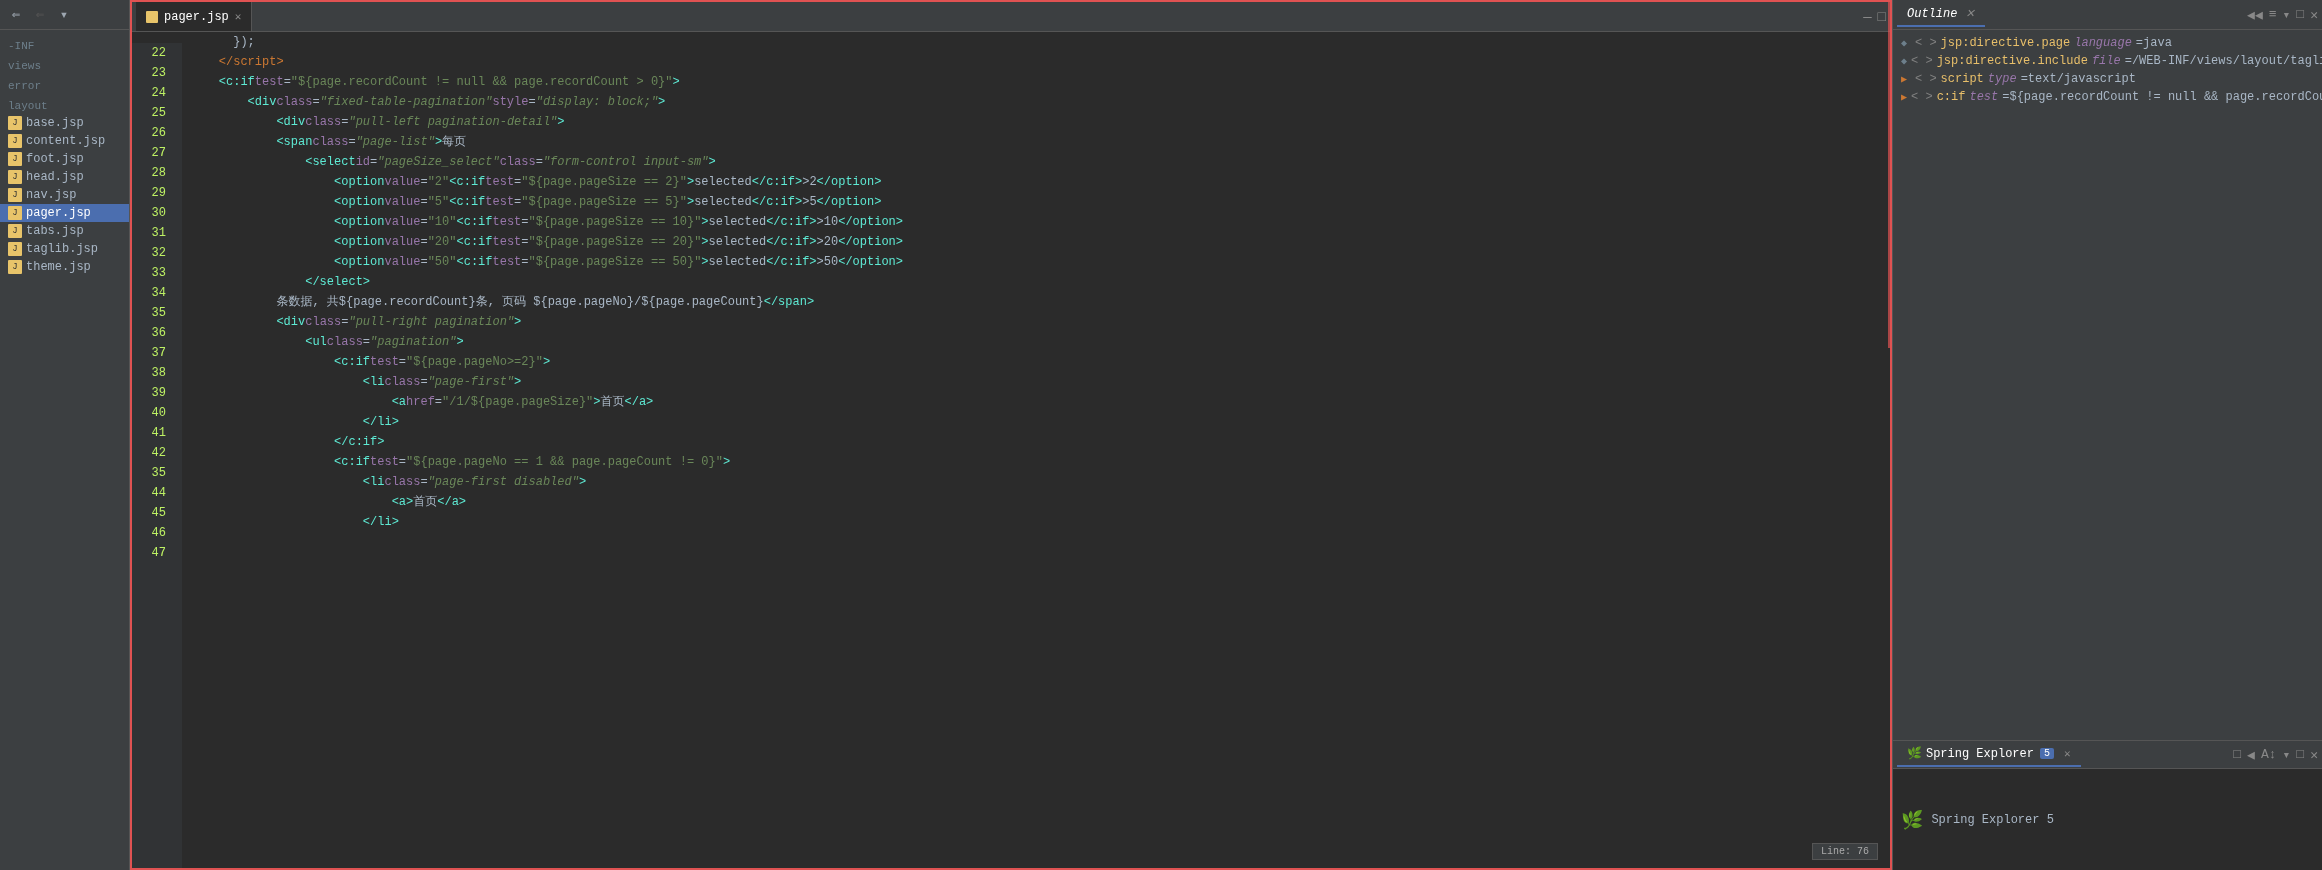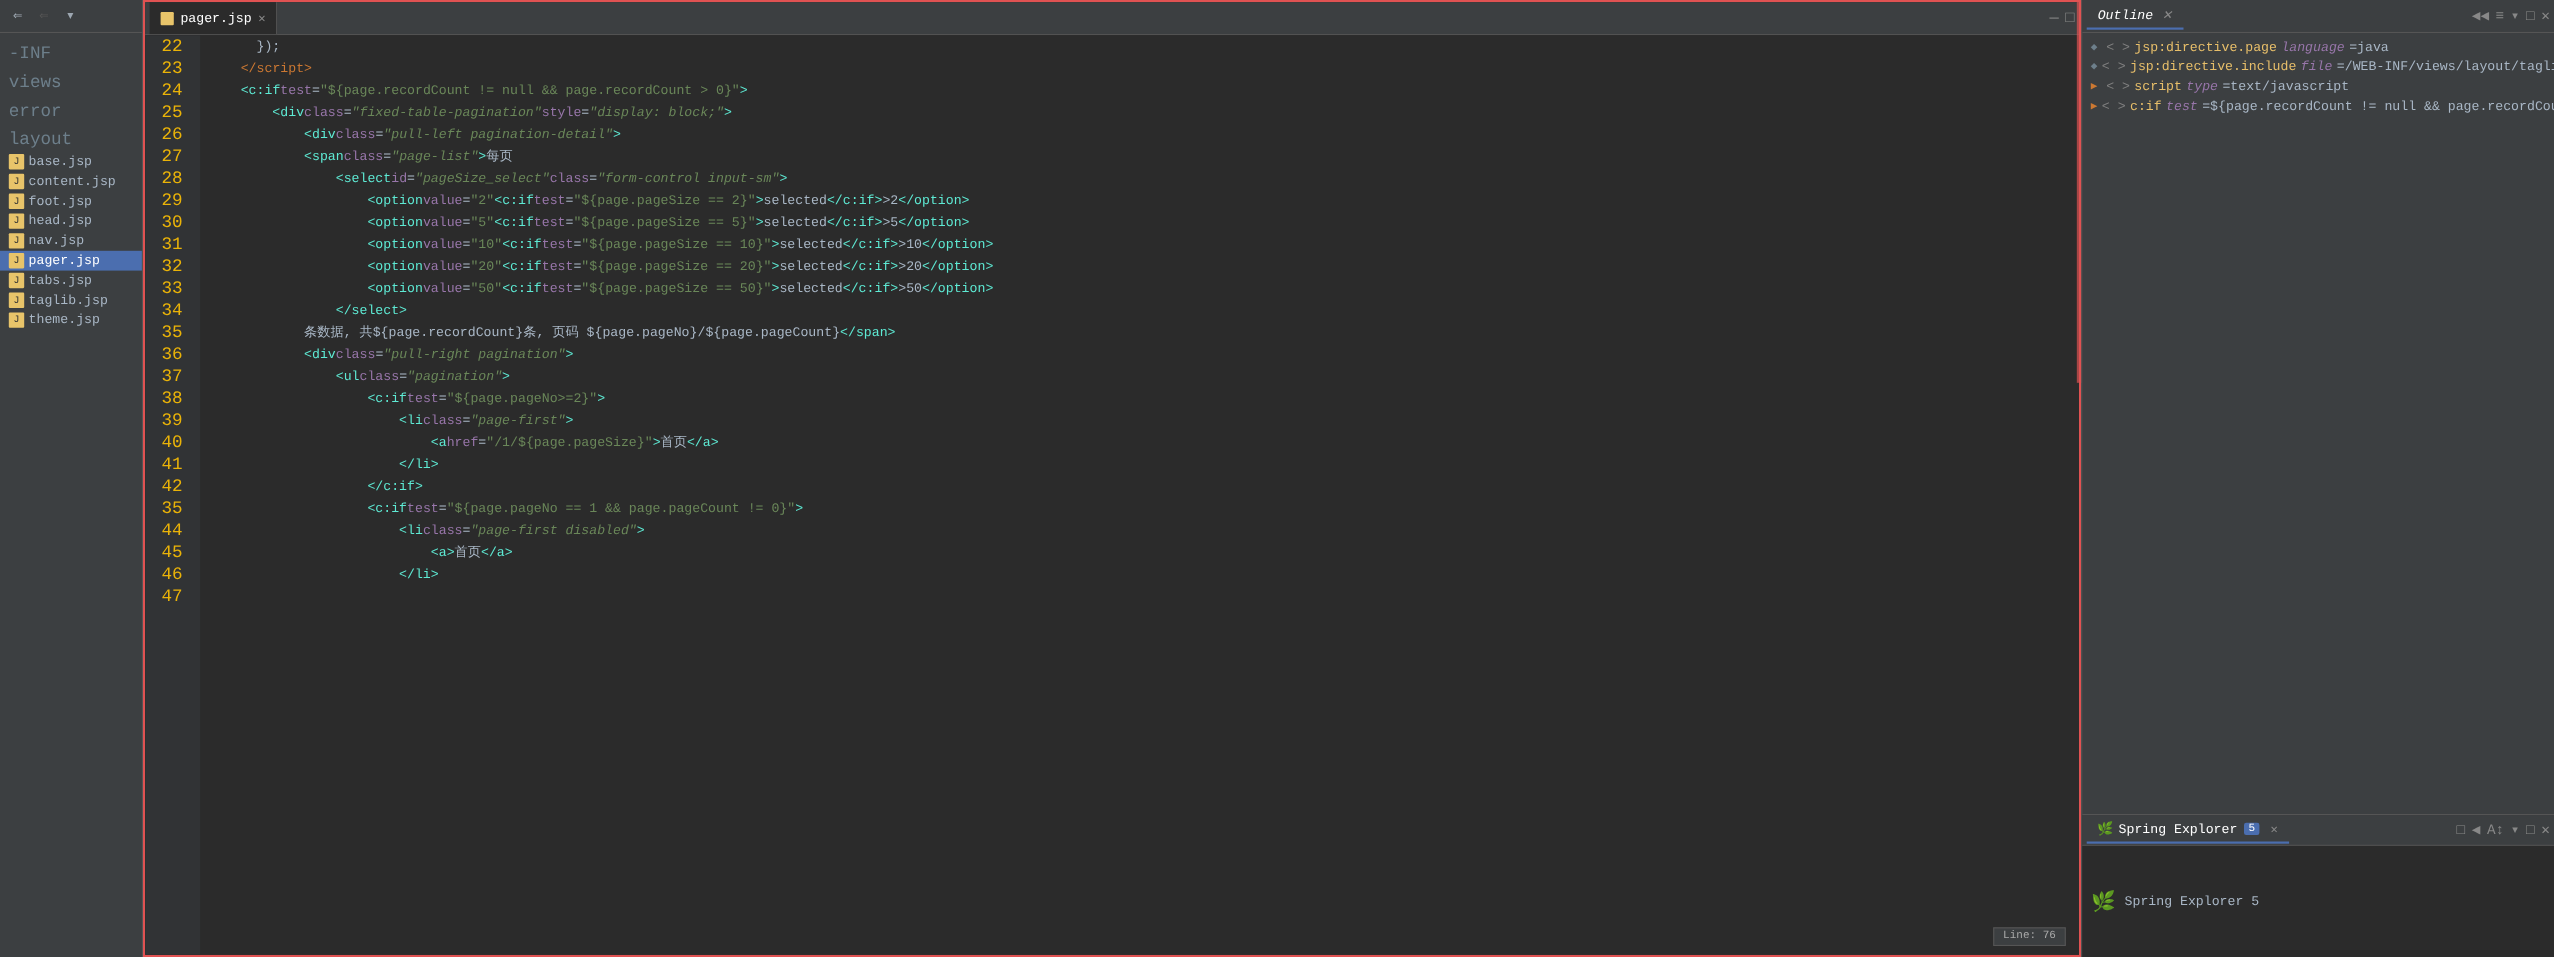--- a/index.html
+++ b/index.html
@@ -58,21 +58,21 @@
     .tree-item .file-icon {
       width: 14px; height: 14px;
       background: #e8c46a;
       border-radius: 1px;
       flex-shrink: 0;
       font-size: 9px;
       display: flex; align-items: center; justify-content: center;
       color: #333;
     }
     .tree-section-label {
-      font-size: 16px;
+      font-size: 11px;
       color: #6d7f8b;
       padding: 6px 8px 2px 8px;
     }
 
     
     .editor-area {
       flex: 1;
       display: flex;
       flex-direction: column;
       border: 2px solid #e05252;
@@ -130,26 +130,27 @@
     .code-editor {
       flex: 1;
       display: flex;
       overflow: auto;
       position: relative;
       background: #2b2b2b;
     }
     .line-numbers {
       width: 50px;
       background: #313335;
-      color: #eab308;
+      color: #bef264;
       text-align: right;
       padding: 0 8px 0 0;
       flex-shrink: 0;
       user-select: none;
-      font-size: 16px;
+      font-size: 12px;
+      margin-top: 11px;
     }
     .line-numbers .ln {
       line-height: 20px;
       height: 20px;
       display: block;
       padding-right: 8px;
     }
     .code-content {
       flex: 1;
       padding: 0 0 0 8px;

